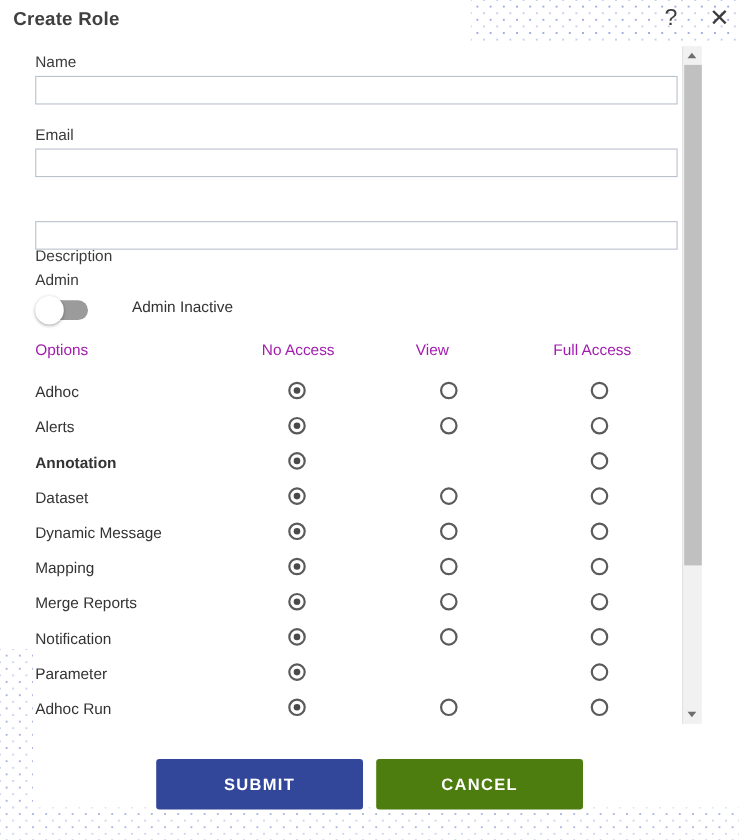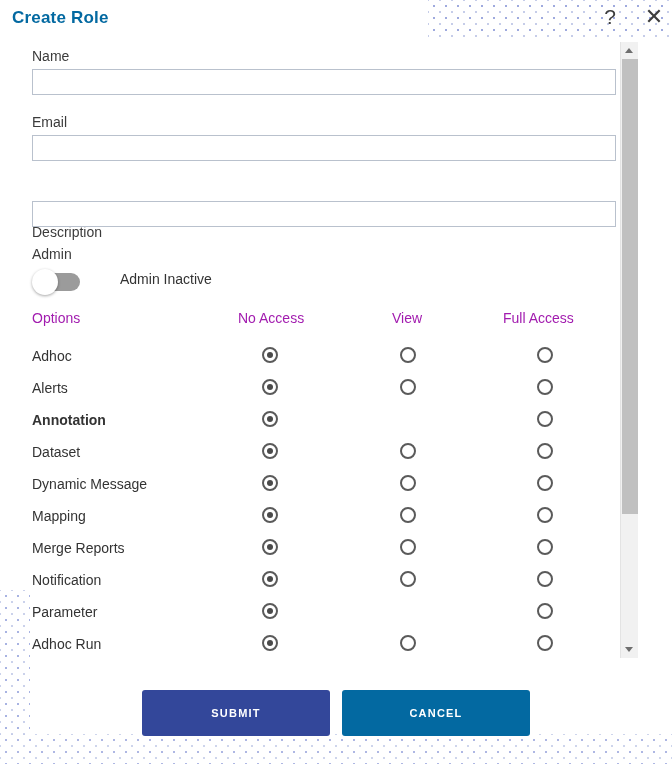--- a/index.html
+++ b/index.html
@@ -55,21 +55,21 @@
     top: 0;
     width: 672px;
     height: 38px;
   }
   #page-title {
     position: absolute;
     left: 12px;
     top: 8px;
     font-size: 17px;
     font-weight: bold;
-    color: #0369a1;
+    color: #404040;
     letter-spacing: 0.2px;
   }
   .hdr-icon {
     position: absolute;
     top: 5px;
     width: 24px;
     height: 24px;
     line-height: 24px;
     text-align: center;
     color: #3c3c3c;
@@ -165,21 +165,21 @@
     width: 620px;
   }
   .col-head {
     position: absolute;
     font-size: 14px;
     color: #a21caf;
     white-space: nowrap;
   }
   #head-options     { left: 32px;  top: 0; }
   #head-no-access   { left: 238px; top: 0; }
-  #head-view        { left: 392px; top: 0; }
+  #head-view        { left: 378px; top: 0; }
   #head-full-access { left: 503px; top: 0; }
 
   .perm-row {
     position: absolute;
     left: 0;
     width: 508px;
     height: 32px;
     text-align: right;
   }
   .row-label {
@@ -270,27 +270,27 @@
   }
   .action-btn {
     position: absolute;
     top: 0;
     width: 188px;
     height: 46px;
     border: none;
     border-radius: 3px;
     color: #ffffff;
     font-family: "Liberation Sans", sans-serif;
-    font-size: 11px;
+    font-size: 15px;
     font-weight: bold;
     letter-spacing: 1.2px;
     cursor: pointer;
   }
   #submit-button { left: 142px; background: #33479a; }
-  #cancel-button { left: 342px; background: #0369a1; }
+  #cancel-button { left: 342px; background: #4d7c0f; }
 </style>
 </head>
 <body>
 
 <div class="dots" id="dots-top-right"></div>
 <div class="dots" id="dots-bottom-left"></div>
 <div class="dots" id="dots-bottom-band"></div>
 
 <div id="dialog-header">
   <div id="page-title">Create Role</div>

